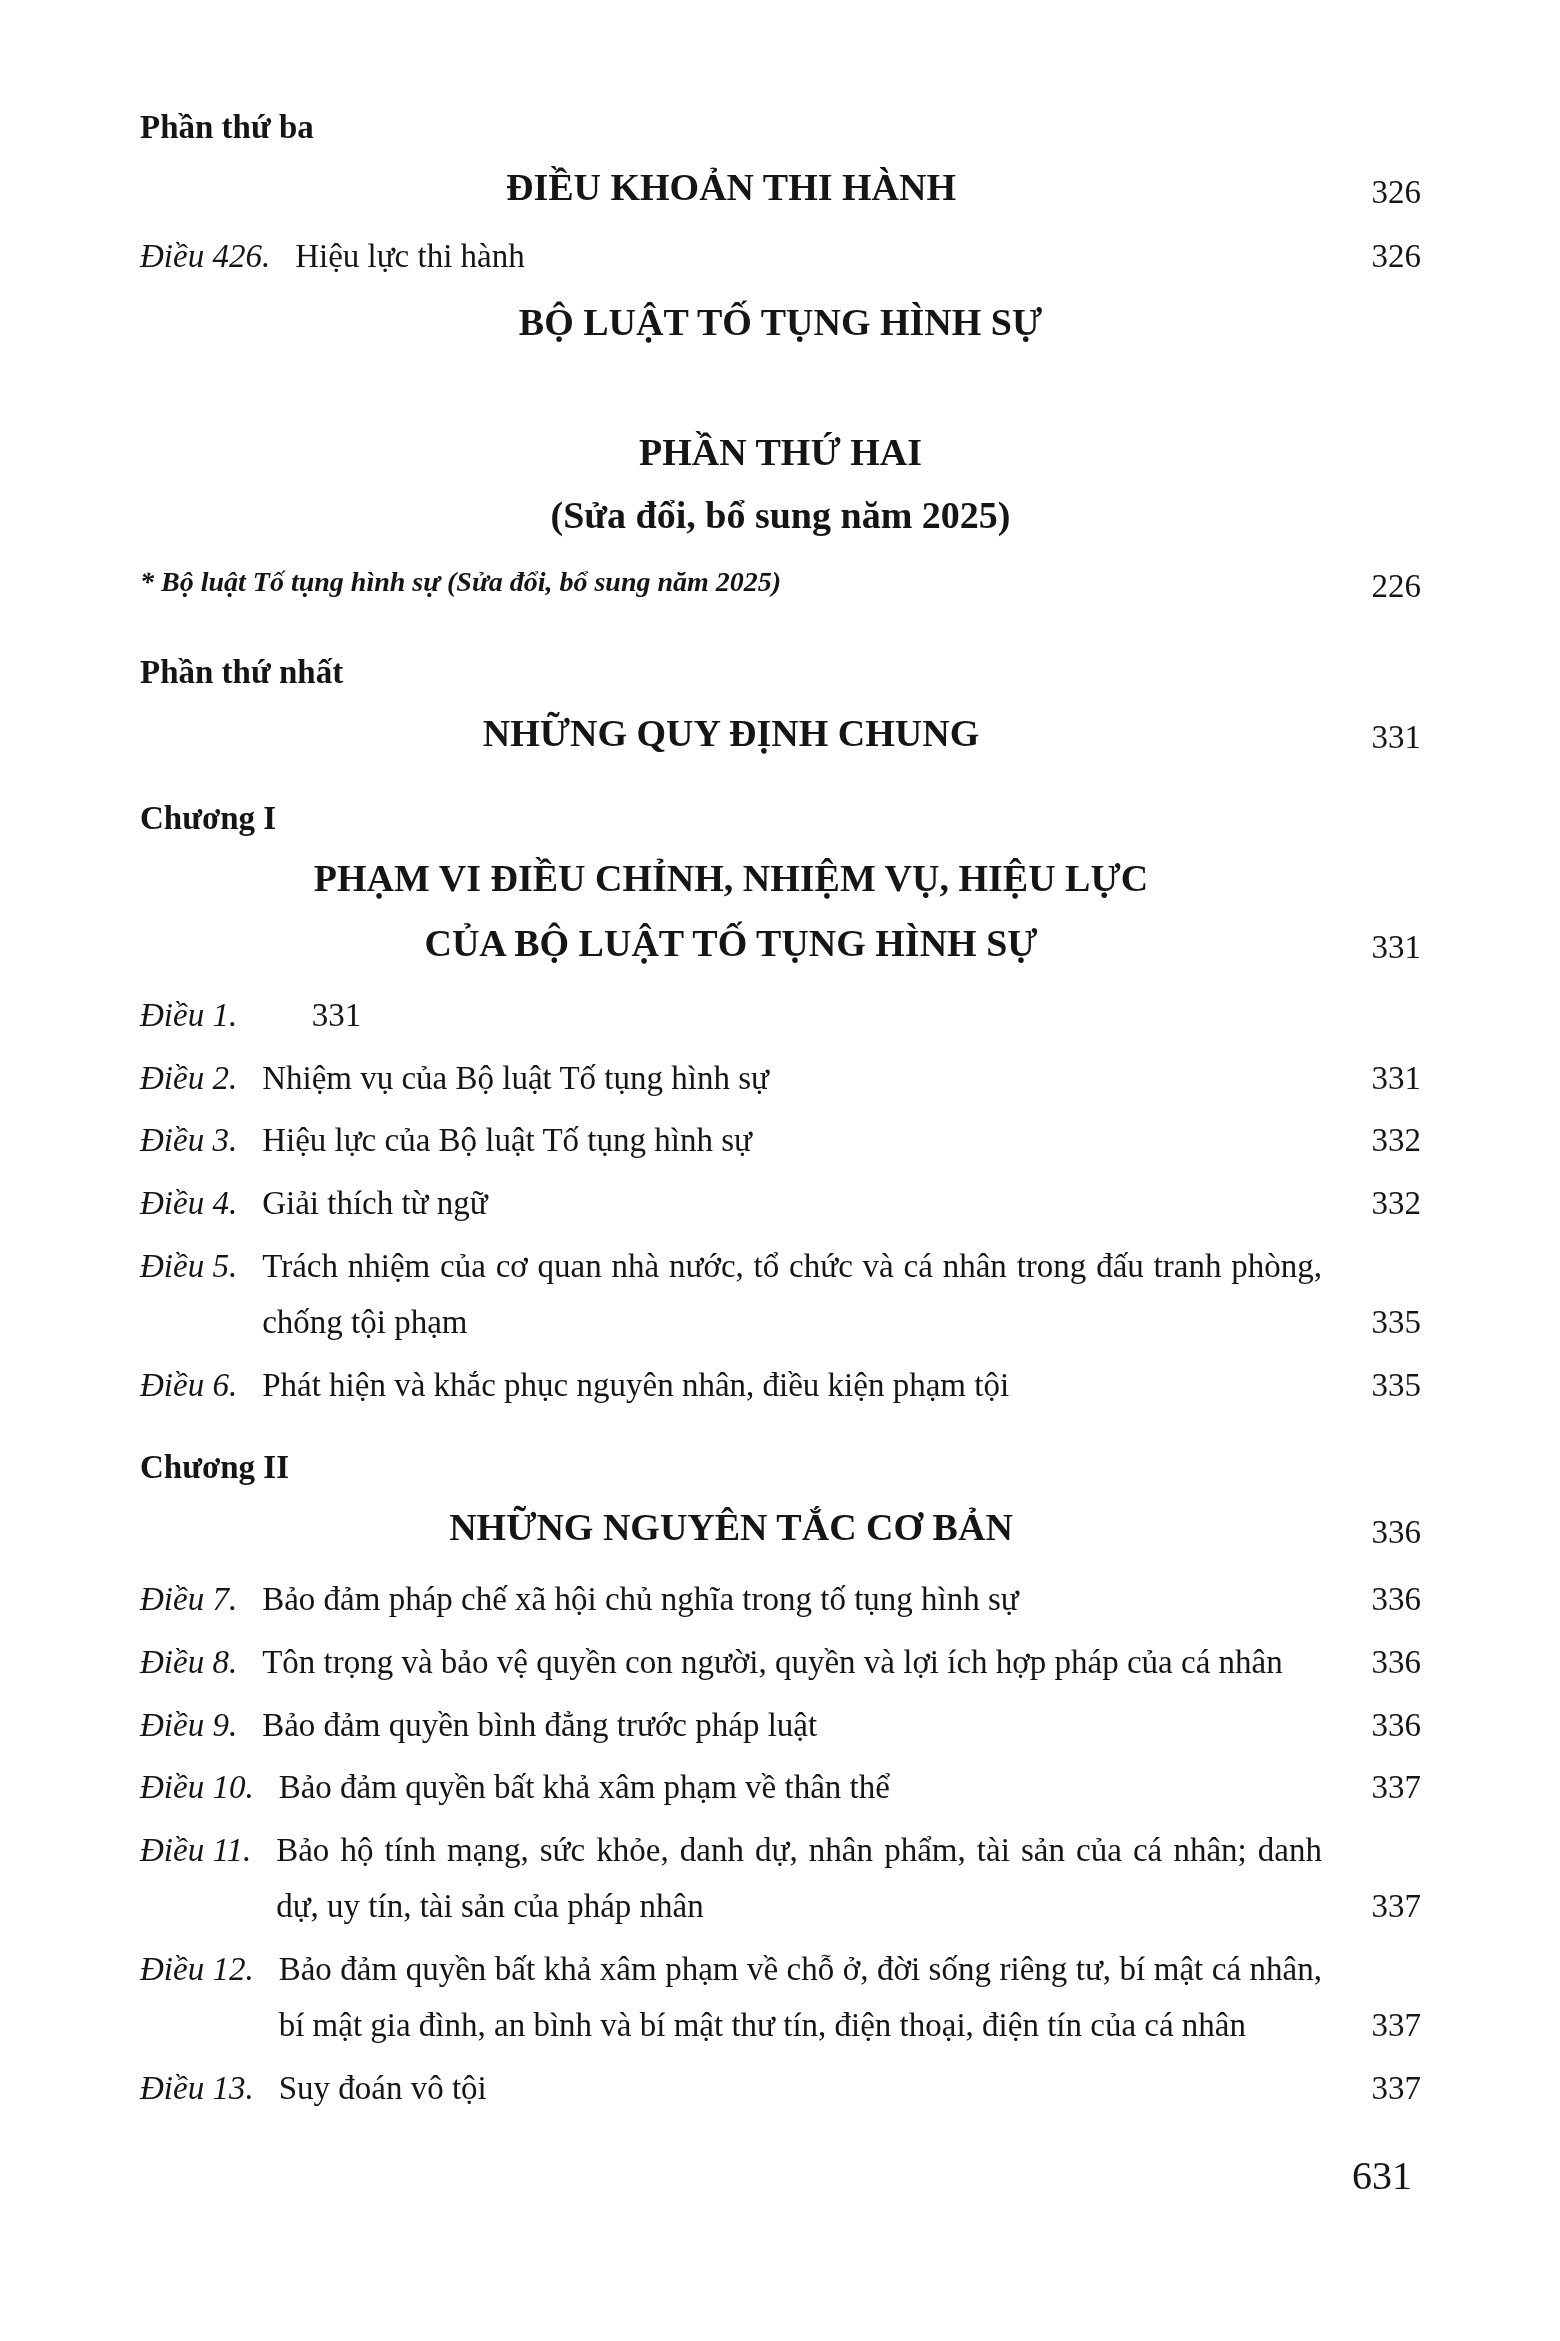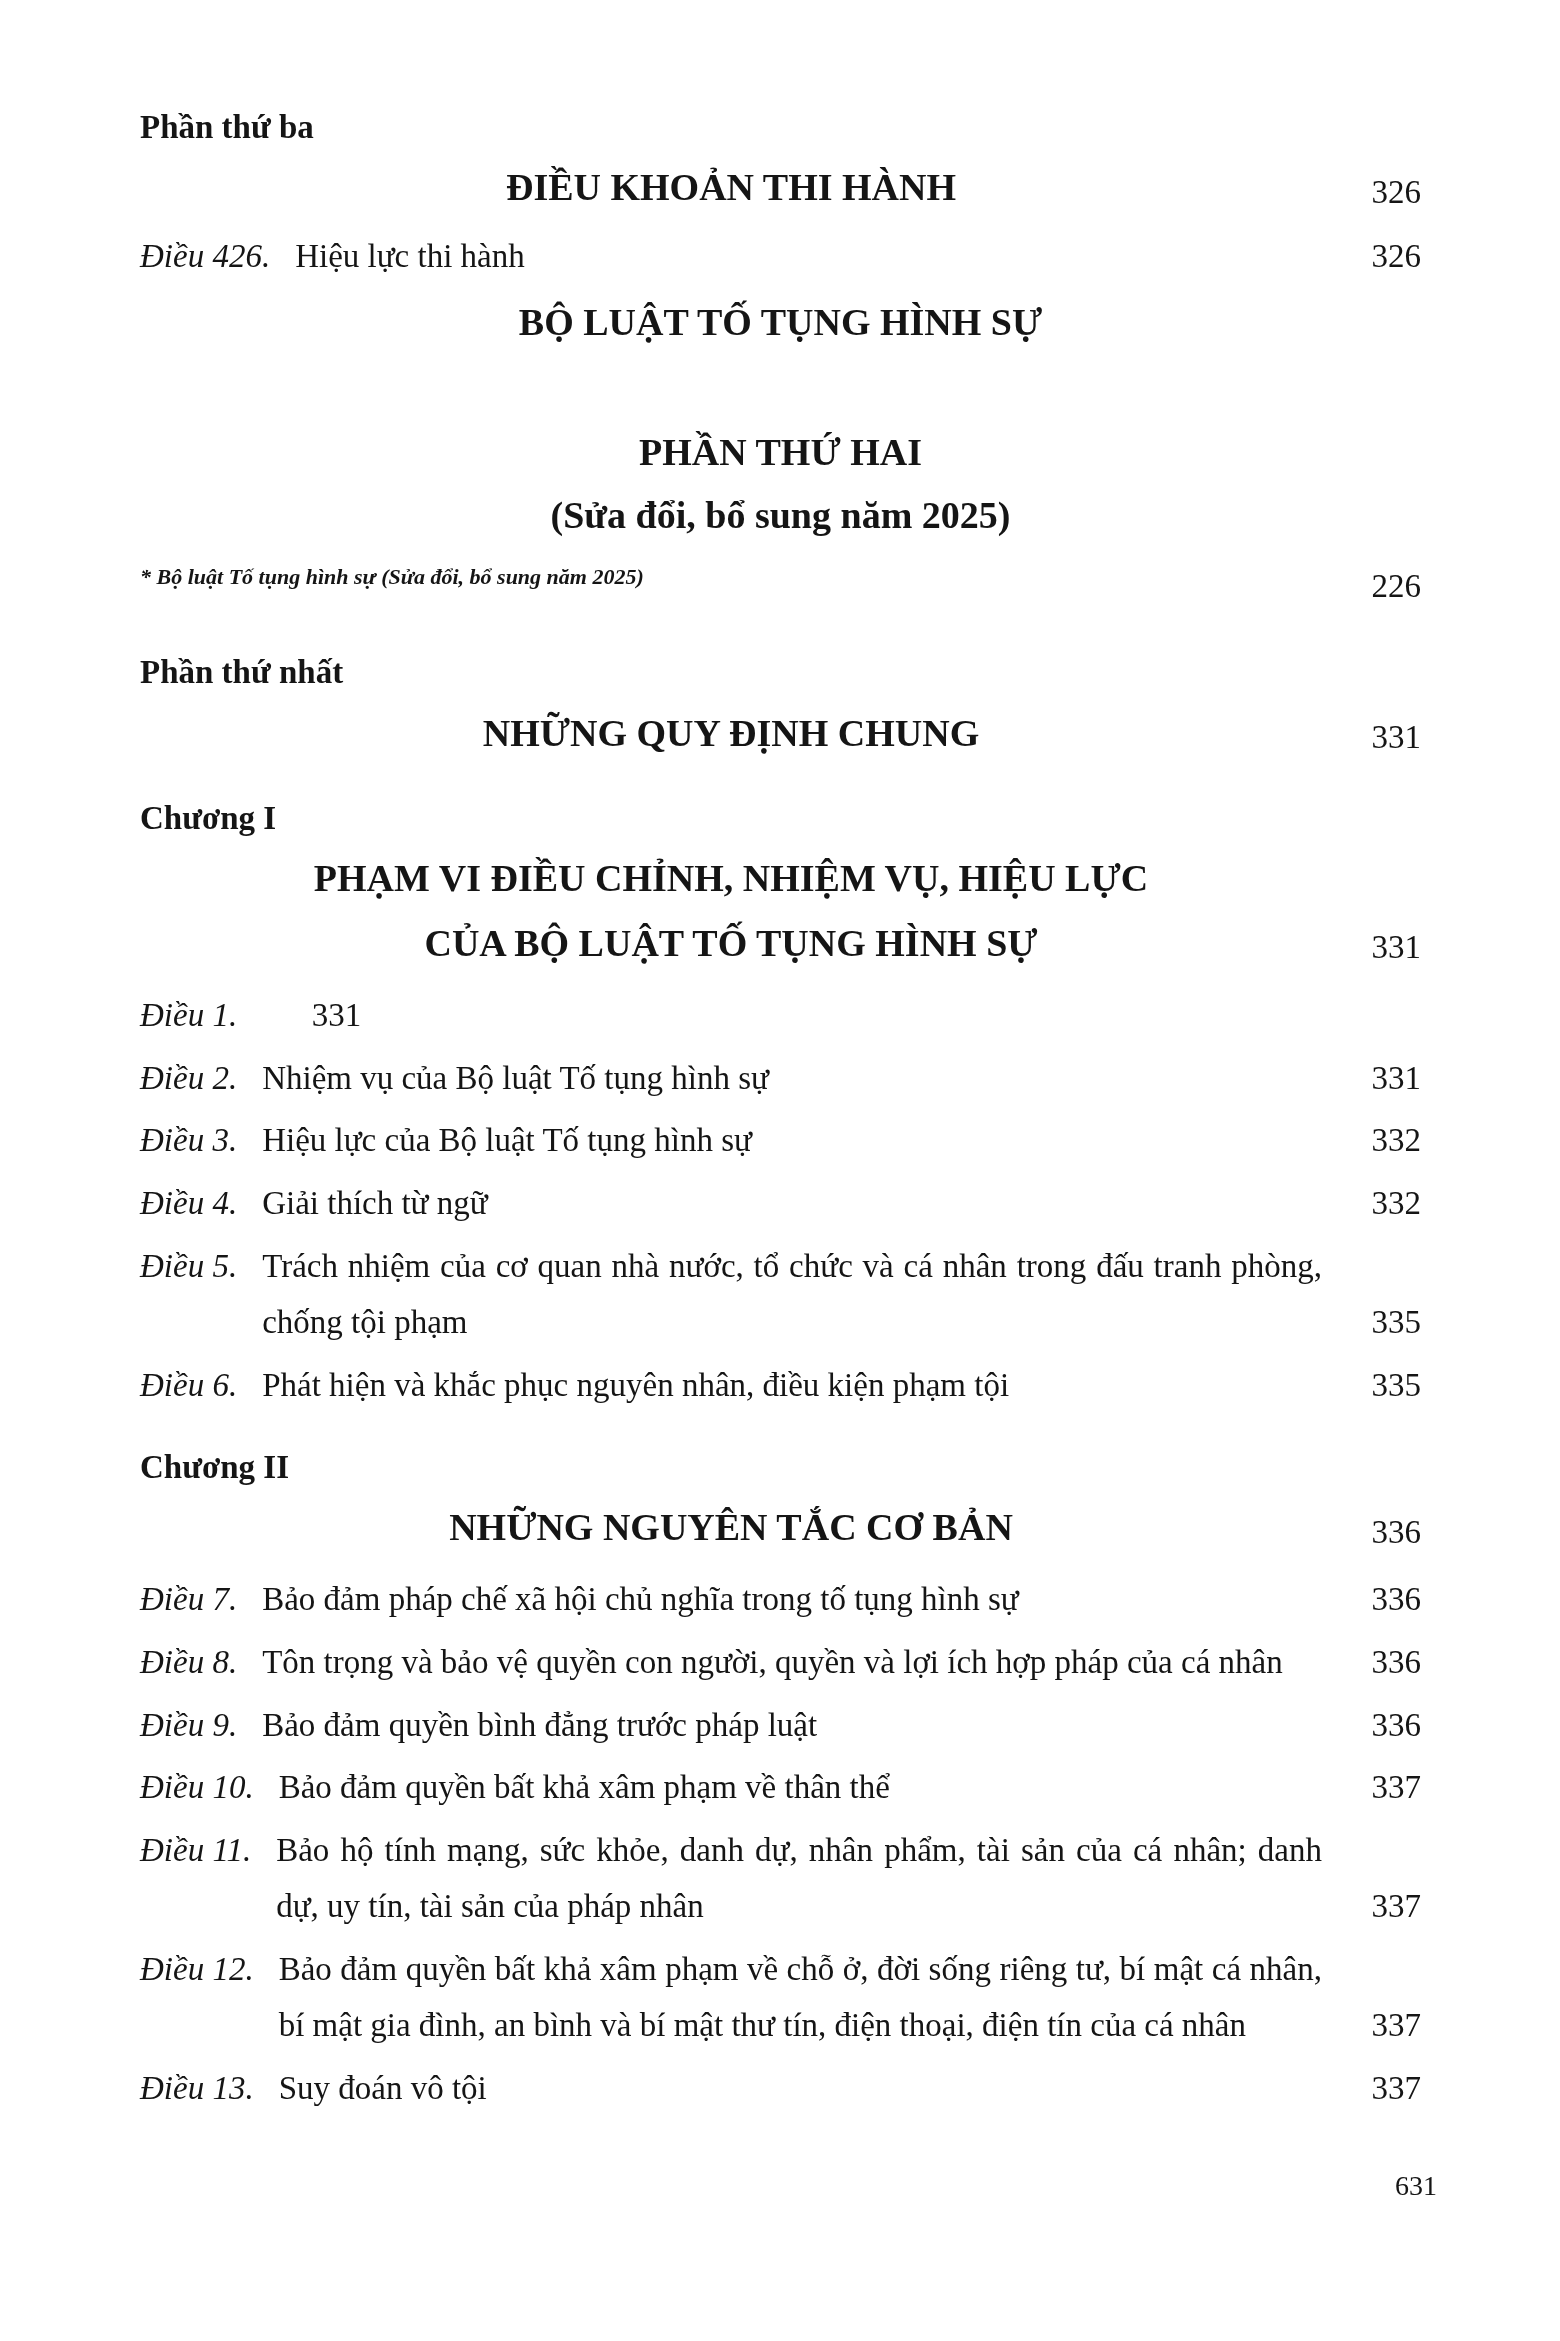--- a/index.html
+++ b/index.html
@@ -71,37 +71,37 @@
     width: 99px;
     text-align: right;
     align-self: flex-end;
   }
 
   
   .ref-text {
     flex: 1 1 auto;
     font-weight: bold;
     font-style: italic;
-    font-size: 22px;
+    font-size: 28px;
   }
 
   
   .sp-part3-entry   { margin-top: 8.3px; }
   .sp-part2         { margin-top: 68px; }
   .sp-ref           { margin-top: 11.6px; }
   .sp-part1         { margin-top: 30px; }
   .sp-chap1         { margin-top: 25px; }
   .sp-entries       { margin-top: 11.6px; }
   .sp-chap2         { margin-top: 26.4px; }
 
   .folio {
     position: absolute;
-    right: 124px;
+    right: 149px;
     bottom: 132px;
-    font-size: 28px;
+    font-size: 40px;
     margin-left: 20px;
   }
 </style>
 </head>
 <body>
 
 <div class="page">
 
   <div class="kicker">Phần thứ ba</div>
   <div class="heading-row">

